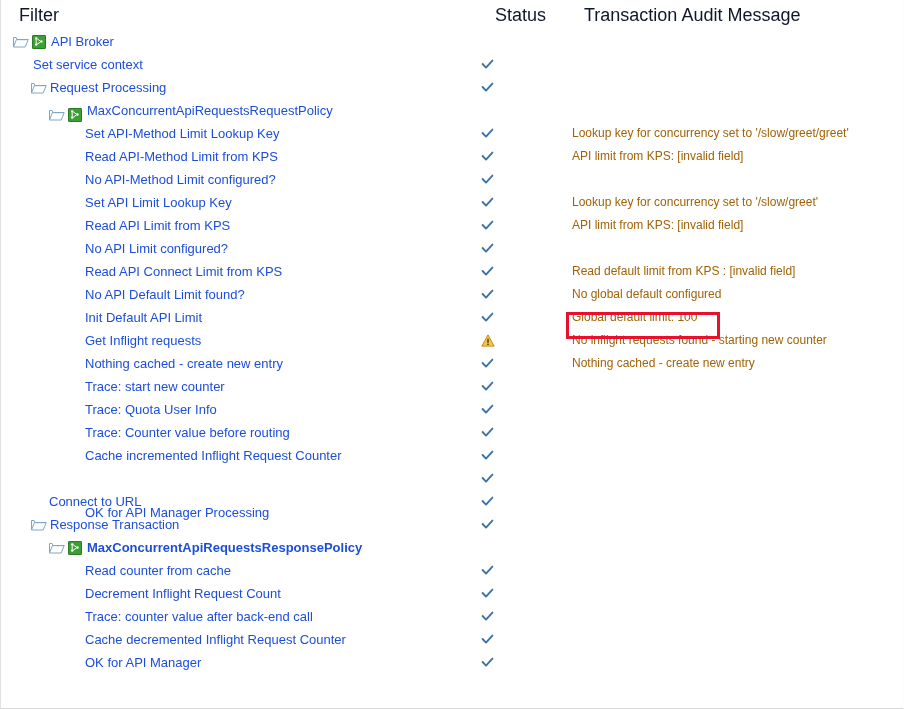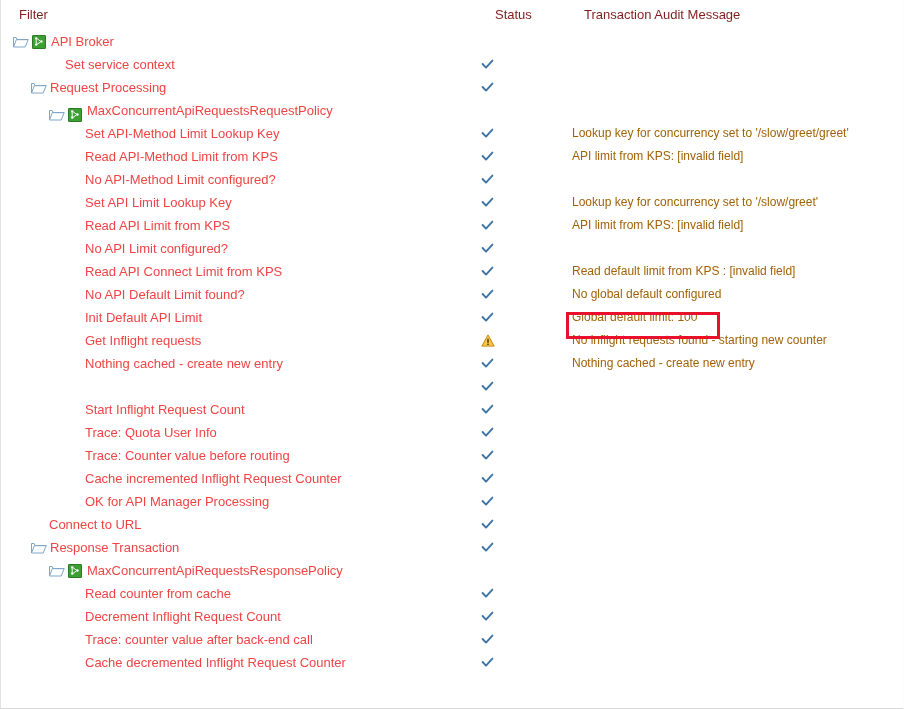--- a/index.html
+++ b/index.html
@@ -29,22 +29,22 @@
   
   .header {
     position: absolute;
     top: 0;
     left: 0;
     right: 0;
     height: 30px;
   }
   .hdr-cell {
     position: absolute;
-    font-size: 13px;
-    color: #7f1d1d;
+    font-size: 18px;
+    color: #0f172a;
     line-height: 30px;
     white-space: nowrap;
   }
   .hdr-filter  { left: 18px; }
   .hdr-status  { left: 494px; }
   .hdr-audit   { left: 583px; }
 
   
   .rows {
     position: absolute;
@@ -64,21 +64,21 @@
     left: 0;
     top: 0;
     height: 23px;
     display: flex;
     align-items: center;
     white-space: nowrap;
   }
 
   .label {
     font-size: 13px;
-    color: #ef4444;
+    color: #1d4ed8;
     line-height: 23px;
     white-space: nowrap;
   }
 
   
   .folder-icon {
     display: inline-block;
     width: 16px;
     height: 14px;
     position: relative;
@@ -170,21 +170,21 @@
               <circle cx="3.2" cy="8.6" r="1.25" fill="#ffffff"></circle>
               <circle cx="8.4" cy="5.6" r="1.25" fill="#ffffff"></circle>
               <path d="M3.2 3.9 L3.2 7.3 M4.3 2.9 L7.3 5.1 M4.3 8.1 L7.3 6.1" stroke="#ffffff" stroke-width="1"></path>
             </svg>
           </span>
           <span class="label">API Broker</span>
         </div>
         <div class="status-cell"></div>
       </div>
       <div class="row">
-        <div class="filter-cell" style="left: 64px;">
+        <div class="filter-cell" style="left: 32px;">
           <span class="label">Set service context</span>
         </div>
         <div class="status-cell">
           <span>
             <svg class="check-icon" width="13" height="13" viewBox="0 0 13 13">
               <path d="M1.6 6.0 L5.0 9.6 L11.4 2.6" fill="none" stroke="#3d73a5" stroke-width="1.9" stroke-linecap="round" stroke-linejoin="round"></path>
             </svg>
           </span>
         </div>
       </div>
@@ -363,31 +363,22 @@
         <div class="status-cell">
           <span>
             <svg class="check-icon" width="13" height="13" viewBox="0 0 13 13">
               <path d="M1.6 6.0 L5.0 9.6 L11.4 2.6" fill="none" stroke="#3d73a5" stroke-width="1.9" stroke-linecap="round" stroke-linejoin="round"></path>
             </svg>
           </span>
         </div>
         <div class="audit-cell">Nothing cached - create new entry</div>
       </div>
       <div class="row">
-        <div class="status-cell">
-          <span>
-            <svg class="check-icon" width="13" height="13" viewBox="0 0 13 13">
-              <path d="M1.6 6.0 L5.0 9.6 L11.4 2.6" fill="none" stroke="#3d73a5" stroke-width="1.9" stroke-linecap="round" stroke-linejoin="round"></path>
-            </svg>
-          </span>
-        </div>
-      </div>
-      <div class="row">
-        <div class="filter-cell" style="left: 84px;">
-          <span class="label">Start Inflight Request Count</span>
+        <div class="filter-cell" style="left: 84px;">
+          <span class="label">Trace: start new counter</span>
         </div>
         <div class="status-cell">
           <span>
             <svg class="check-icon" width="13" height="13" viewBox="0 0 13 13">
               <path d="M1.6 6.0 L5.0 9.6 L11.4 2.6" fill="none" stroke="#3d73a5" stroke-width="1.9" stroke-linecap="round" stroke-linejoin="round"></path>
             </svg>
           </span>
         </div>
       </div>
       <div class="row">
@@ -420,21 +411,21 @@
         </div>
         <div class="status-cell">
           <span>
             <svg class="check-icon" width="13" height="13" viewBox="0 0 13 13">
               <path d="M1.6 6.0 L5.0 9.6 L11.4 2.6" fill="none" stroke="#3d73a5" stroke-width="1.9" stroke-linecap="round" stroke-linejoin="round"></path>
             </svg>
           </span>
         </div>
       </div>
       <div class="row">
-        <div class="filter-cell" style="left: 84px;">
+        <div class="filter-cell" style="left: 84px; margin-top: 34px;">
           <span class="label">OK for API Manager Processing</span>
         </div>
         <div class="status-cell">
           <span>
             <svg class="check-icon" width="13" height="13" viewBox="0 0 13 13">
               <path d="M1.6 6.0 L5.0 9.6 L11.4 2.6" fill="none" stroke="#3d73a5" stroke-width="1.9" stroke-linecap="round" stroke-linejoin="round"></path>
             </svg>
           </span>
         </div>
       </div>
@@ -462,21 +453,21 @@
         </div>
         <div class="status-cell">
           <span>
             <svg class="check-icon" width="13" height="13" viewBox="0 0 13 13">
               <path d="M1.6 6.0 L5.0 9.6 L11.4 2.6" fill="none" stroke="#3d73a5" stroke-width="1.9" stroke-linecap="round" stroke-linejoin="round"></path>
             </svg>
           </span>
         </div>
       </div>
       <div class="row">
-        <div class="filter-cell" style="left: 48px;">
+        <div class="filter-cell" style="left: 48px; font-weight: bold;">
           <span class="folder-icon">
             <svg width="16" height="14" viewBox="0 0 16 14">
               <path d="M0.5 2.5 L0.5 12.0 L12.2 12.0 L15.2 4.6 L4.0 4.6 L3.1 2.5 Z" fill="#ffffff" stroke="#7ea6c4" stroke-width="1" stroke-linejoin="round"></path>
               <path d="M0.5 12.0 L3.4 4.6 L15.2 4.6" fill="none" stroke="#7ea6c4" stroke-width="1" stroke-linejoin="round"></path>
             </svg>
           </span>
           <span class="policy-icon">
             <svg width="12" height="12" viewBox="0 0 12 12">
               <circle cx="3.2" cy="2.6" r="1.25" fill="#ffffff"></circle>
               <circle cx="3.2" cy="8.6" r="1.25" fill="#ffffff"></circle>
@@ -529,17 +520,29 @@
           <span class="label">Cache decremented Inflight Request Counter</span>
         </div>
         <div class="status-cell">
           <span>
             <svg class="check-icon" width="13" height="13" viewBox="0 0 13 13">
               <path d="M1.6 6.0 L5.0 9.6 L11.4 2.6" fill="none" stroke="#3d73a5" stroke-width="1.9" stroke-linecap="round" stroke-linejoin="round"></path>
             </svg>
           </span>
         </div>
       </div>
+      <div class="row">
+        <div class="filter-cell" style="left: 84px;">
+          <span class="label">OK for API Manager</span>
+        </div>
+        <div class="status-cell">
+          <span>
+            <svg class="check-icon" width="13" height="13" viewBox="0 0 13 13">
+              <path d="M1.6 6.0 L5.0 9.6 L11.4 2.6" fill="none" stroke="#3d73a5" stroke-width="1.9" stroke-linecap="round" stroke-linejoin="round"></path>
+            </svg>
+          </span>
+        </div>
+      </div>
     </div>
 
   <div class="highlight-box" id="highlight-box" style="left: 565px; top: 312px; width: 154px; height: 27px; border-color: rgb(232, 16, 42);"></div>
 
 </div>
 
 </body></html>

